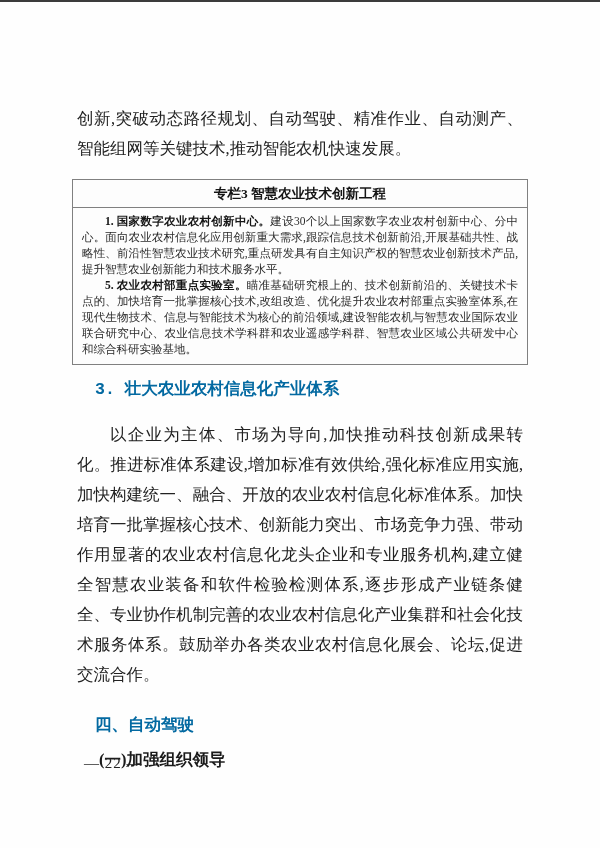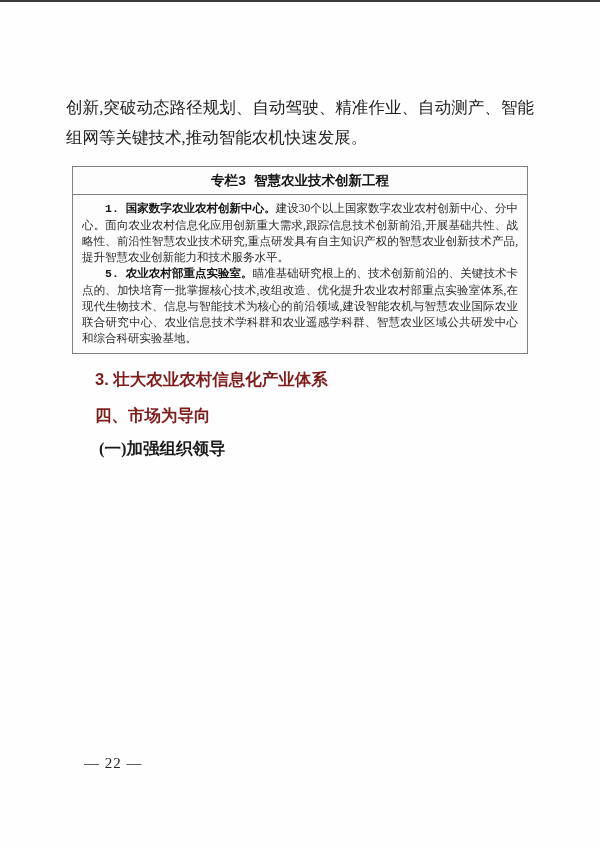--- a/index.html
+++ b/index.html
@@ -16,61 +16,61 @@
     border-top: 2px solid #3c3c3c;
     padding: 87px 62px 0 62px;
     font-family: "Liberation Serif", "DejaVu Serif", serif;
     color: #222222;
     overflow: hidden;
   }
   .para {
     font-size: 16.5px;
     line-height: 30px;
     text-align: justify;
-    margin: 4px;
+    margin: 15px;
   }
   .indent { text-indent: 2em; }
 
   .feature-box {
     margin: 13px 10px 0 10px;
     border: 1px solid #808080;
     background: #fdfdfd;
   }
   .feature-box-title {
-    font-family: Liberation Mono, monospace;
+    font-family: Liberation Serif, serif;
     font-weight: bold;
     font-size: 13.5px;
     color: #151515;
     text-align: center;
     padding: 5px 4px 4px 4px;
     border-bottom: 1px solid #808080;
   }
   .feature-box-body {
     padding: 5px 9px 7px 9px;
   }
   .box-item {
     font-size: 11.5px;
     line-height: 16px;
     text-align: justify;
     text-indent: 2em;
     margin: 0;
     color: #2a2a2a;
   }
   .box-item .item-label {
-    font-family: Liberation Mono, monospace;
+    font-family: Liberation Serif, serif;
     font-weight: bold;
     color: #151515;
   }
 
   .h-sans {
-    font-family: Liberation Sans, sans-serif;
+    font-family: Liberation Mono, monospace;
     font-weight: bold;
     font-size: 16.5px;
     line-height: 30px;
-    color: #7f1d1d;
+    color: #0369a1;
     text-indent: 2em;
     margin: 10px 0 0 0;
   }
   .h-kai {
     font-weight: bold;
     font-size: 16.5px;
     line-height: 30px;
     color: #1a1a1a;
     text-indent: 2em;
     margin: 4px;
@@ -100,23 +100,24 @@
         <span class="item-label">1. 国家数字农业农村创新中心。</span><span>建设30个以上国家数字农业农村创新中心、分中心。面向农业农村信息化应用创新重大需求,跟踪信息技术创新前沿,开展基础共性、战略性、前沿性智慧农业技术研究,重点研发具有自主知识产权的智慧农业创新技术产品,提升智慧农业创新能力和技术服务水平。</span>
       </p>
       <p class="box-item">
         <span class="item-label">5. 农业农村部重点实验室。</span><span>瞄准基础研究根上的、技术创新前沿的、关键技术卡点的、加快培育一批掌握核心技术,改组改造、优化提升农业农村部重点实验室体系,在现代生物技术、信息与智能技术为核心的前沿领域,建设智能农机与智慧农业国际农业联合研究中心、农业信息技术学科群和农业遥感学科群、智慧农业区域公共研发中心和综合科研实验基地。</span>
       </p>
     </div>
   </div>
 
   <div class="h-sans">3. 壮大农业农村信息化产业体系</div>
 
+  <p class="para indent">以企业为主体、市场为导向,加快推动科技创新成果转化。推进标准体系建设,增加标准有效供给,强化标准应用实施,加快构建统一、融合、开放的农业农村信息化标准体系。加快培育一批掌握核心技术、创新能力突出、市场竞争力强、带动作用显著的农业农村信息化龙头企业和专业服务机构,建立健全智慧农业装备和软件检验检测体系,逐步形成产业链条健全、专业协作机制完善的农业农村信息化产业集群和社会化技术服务体系。鼓励举办各类农业农村信息化展会、论坛,促进交流合作。</p>
 
   <div class="spacer-s"></div>
 
-  <div class="h-sans" style="margin-top:0;">四、市场为导向</div>
+  <div class="h-sans" style="margin-top:0;">四、自动驾驶</div>
 
   <div class="h-kai">(一)加强组织领导</div>
 
 
   <div class="page-number">— 22 —</div>
 
 </div>
 
 </body></html>

